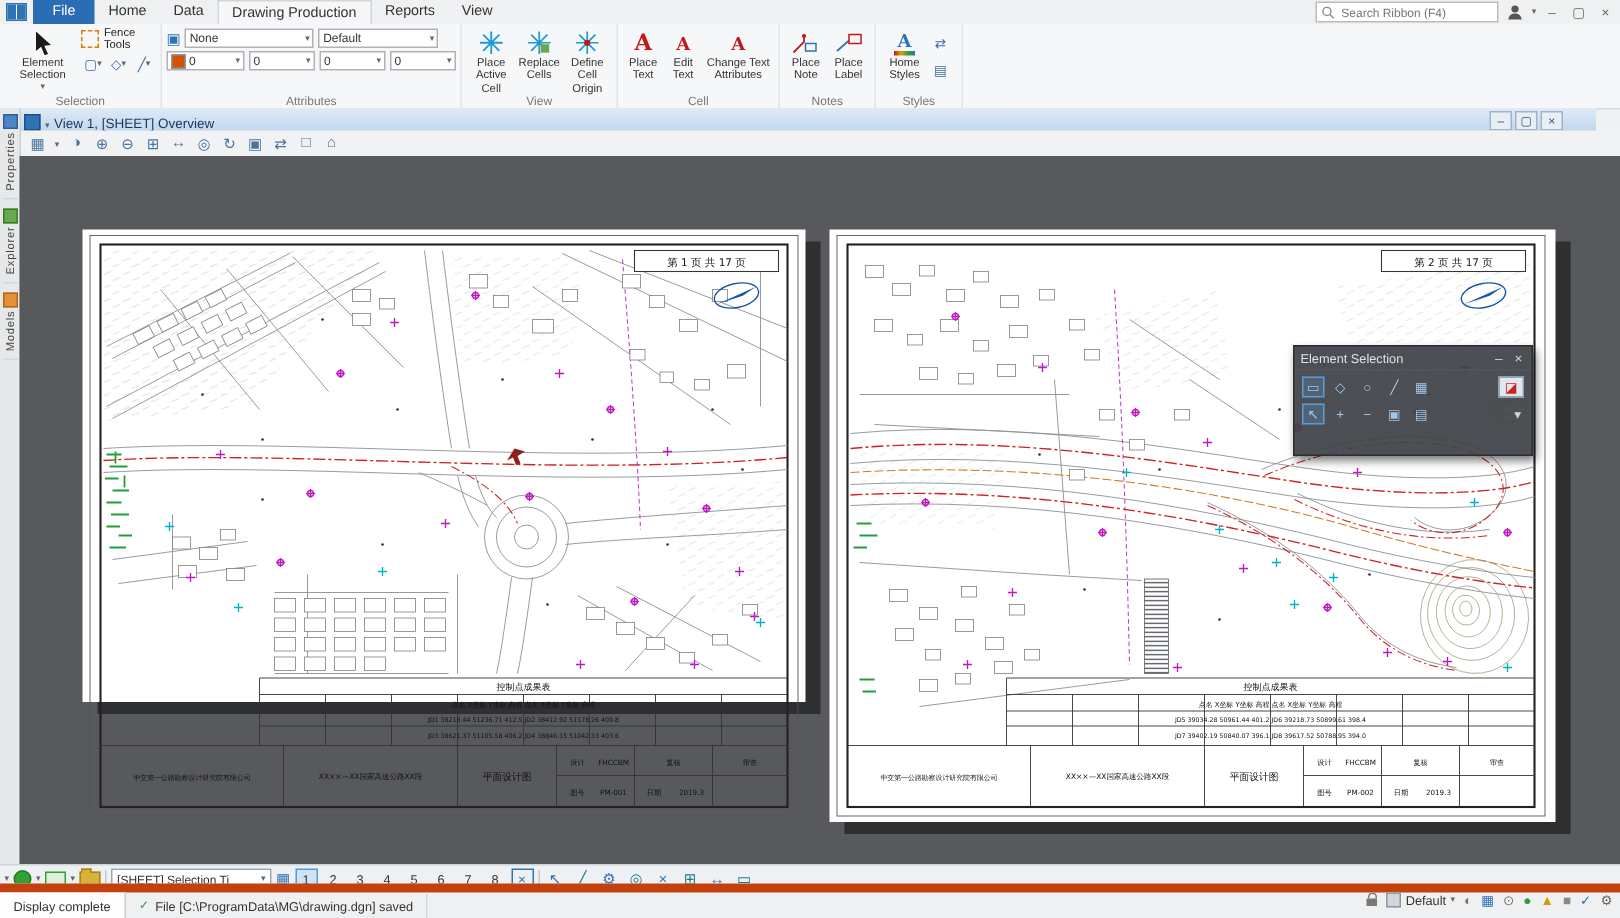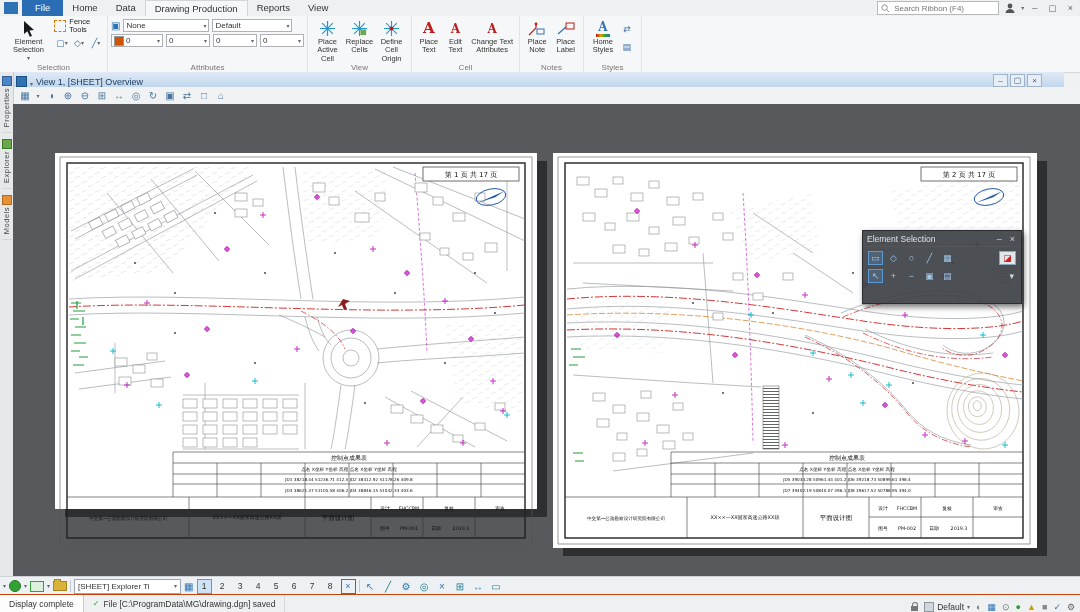--- a/index.html
+++ b/index.html
@@ -106,21 +106,21 @@
   .numb{width:13px;height:13px;display:flex;align-items:center;justify-content:center;
         font-size:8.5px;color:#333;border:1px solid transparent}
   .numb.active{background:#cfe3f6;border-color:#5b9bd5}
   .vb-grid{color:#2e74b5;font-size:10px}
   .xbox{width:13px;height:13px;border:1px solid #2e74b5;color:#2e74b5;display:flex;
         align-items:center;justify-content:center;font-size:9px}
   .bt{width:15px;text-align:center;font-size:10px;color:#1b7a8a}
   .bt:nth-child(even){color:#2e74b5}
 
   .statusbar{position:absolute;left:0;right:0;bottom:0;height:17px;background:#eef0f2;
-             border-top:1px solid #c2410c;display:flex;align-items:flex-end;font-size:8.5px;color:#333}
+             border-top:6px solid #c2410c;display:flex;align-items:flex-start;font-size:8.5px;color:#333}
   .sseg{background:#fdfdfd;border-right:1px solid #c9cccf;padding:0 9px;height:100%;
         display:flex;align-items:center;gap:3px}
   .sseg2{padding:0 9px;border-right:1px solid #d7dadc;height:100%;display:flex;align-items:center;gap:4px}
   .s-right{margin-left:auto;display:flex;align-items:center;gap:6px;padding-right:5px}
   .lock{width:7px;height:5px;background:#777;position:relative;margin-top:3px}
   .lock:before{content:'';position:absolute;top:-4px;left:1px;width:4px;height:3px;
                border:1px solid #777;border-bottom:none;border-radius:3px 3px 0 0}
   .lvlchip{display:flex;align-items:center;gap:3px}
   .lvlic{width:8px;height:8px;background:#cfd6dd;border:1px solid #8f979e}
   .st{font-size:9px}
@@ -352,21 +352,21 @@
     <span>Explorer</span>
   </div>
   <div class="railtab">
     <span class="railic" style="background:#e69138;border-color:#b06a1a"></span>
     <span>Models</span>
   </div>
 </div>
 
 <div class="canvas">
 
-  <div class="sheet" style="left:42px;top:49px;width:482px;height:356px">
+  <div class="sheet" style="left:42px;top:49px;width:482px;height:315px">
     <svg width="482" height="395" viewBox="0 0 482 395">
       <defs>
         <pattern id="t1" width="13" height="9" patternUnits="userSpaceOnUse">
           <path d="M1,3 L6,1 M7,7 L12,5" stroke="#aab0b6" stroke-width="0.5" fill="none"></path>
         </pattern>
       </defs>
       <rect x="5" y="4" width="472" height="387" fill="none" stroke="#555" stroke-width="0.6"></rect>
       <rect x="12" y="10" width="458" height="375" fill="none" stroke="#222" stroke-width="1.4"></rect>
       <polygon points="14,14 200,14 110,118 14,128" fill="url(#t1)" opacity="0.6"></polygon>
       <polygon points="244,16 334,16 326,84 252,92" fill="url(#t1)" opacity="0.5"></polygon>
@@ -718,21 +718,21 @@
 
 <div class="viewbar">
   <span class="caret">▾</span>
   <span class="vb-circle"></span>
   <span class="caret">▾</span>
   <span class="vb-screen"></span>
   <span class="caret">▾</span>
   <span class="vb-folder"></span>
   <span class="vdiv"></span>
   <span class="vb-combo">
-    <span class="cv">[SHEET] Explorer Ti</span>
+    <span class="cv">[SHEET] Selection Ti</span>
     <span class="caret">▾</span>
   </span>
   <span class="vb-grid">▦</span>
   <span class="numb active">1</span>
   <span class="numb">2</span>
   <span class="numb">3</span>
   <span class="numb">4</span>
   <span class="numb">5</span>
   <span class="numb">6</span>
   <span class="numb">7</span>

